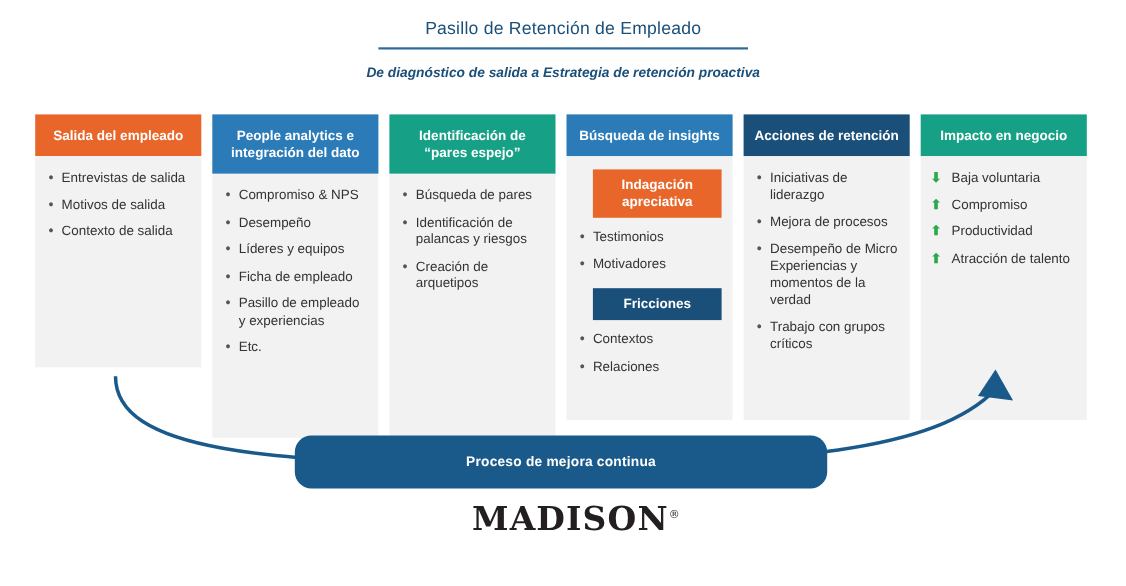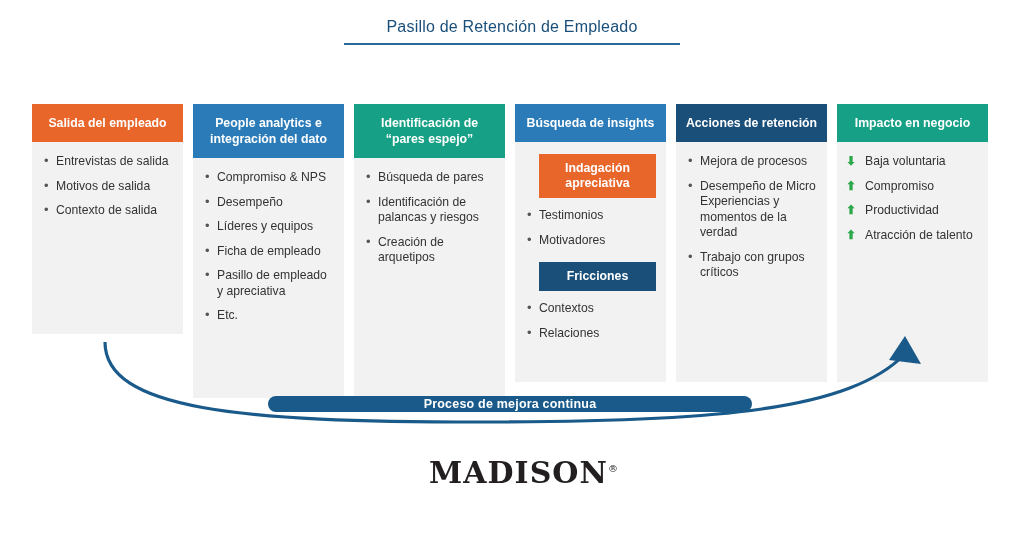--- a/index.html
+++ b/index.html
@@ -138,21 +138,21 @@
     color: #2aa84a;
     font-weight: bold;
   }
 
   
   .process-bar {
     position: absolute;
     left: 268px;
     top: 396px;
     width: 484px;
-    height: 16px;
+    height: 48px;
     background: #1a5a8a;
     border-radius: 15px;
     color: #fff;
     font-size: 12.5px;
     font-weight: bold;
     display: flex;
     align-items: center;
     justify-content: center;
     letter-spacing: .2px;
   }
@@ -193,20 +193,21 @@
     font-style: italic;
     color: #231f20;
     letter-spacing: .5px;
   }
 </style>
 </head>
 <body>
 
 <div class="header">
   <div class="title">Pasillo de Retención de Empleado</div>
+  <div class="subtitle">De diagnóstico de salida a Estrategia de retención proactiva</div>
 </div>
 
 <div class="columns">
 
   <div class="col">
     <div class="col-head" style="background:#e8662a">Salida del empleado</div>
     <div class="col-body">
       <ul class="bullets">
         <li>Entrevistas de salida</li>
         <li>Motivos de salida</li>
@@ -216,21 +217,21 @@
   </div>
 
   <div class="col">
     <div class="col-head" style="background:#2b7bb9">People analytics e integración del dato</div>
     <div class="col-body tall">
       <ul class="bullets">
         <li>Compromiso &amp; NPS</li>
         <li>Desempeño</li>
         <li>Líderes y equipos</li>
         <li>Ficha de empleado</li>
-        <li>Pasillo de empleado y apreciativa</li>
+        <li>Pasillo de empleado y experiencias</li>
         <li>Etc.</li>
       </ul>
     </div>
   </div>
 
   <div class="col">
     <div class="col-head" style="background:#16a085">Identificación de “pares espejo”</div>
     <div class="col-body tall">
       <ul class="bullets">
         <li>Búsqueda de pares</li>
@@ -253,20 +254,21 @@
         <li>Contextos</li>
         <li>Relaciones</li>
       </ul>
     </div>
   </div>
 
   <div class="col">
     <div class="col-head" style="background:#1a4f7a">Acciones de retención</div>
     <div class="col-body tall">
       <ul class="bullets">
+        <li>Iniciativas de liderazgo</li>
         <li>Mejora de procesos</li>
         <li>Desempeño de Micro Experiencias y momentos de la verdad</li>
         <li>Trabajo con grupos críticos</li>
       </ul>
     </div>
   </div>
 
   <div class="col">
     <div class="col-head" style="background:#16a085">Impacto en negocio</div>
     <div class="col-body tall">

